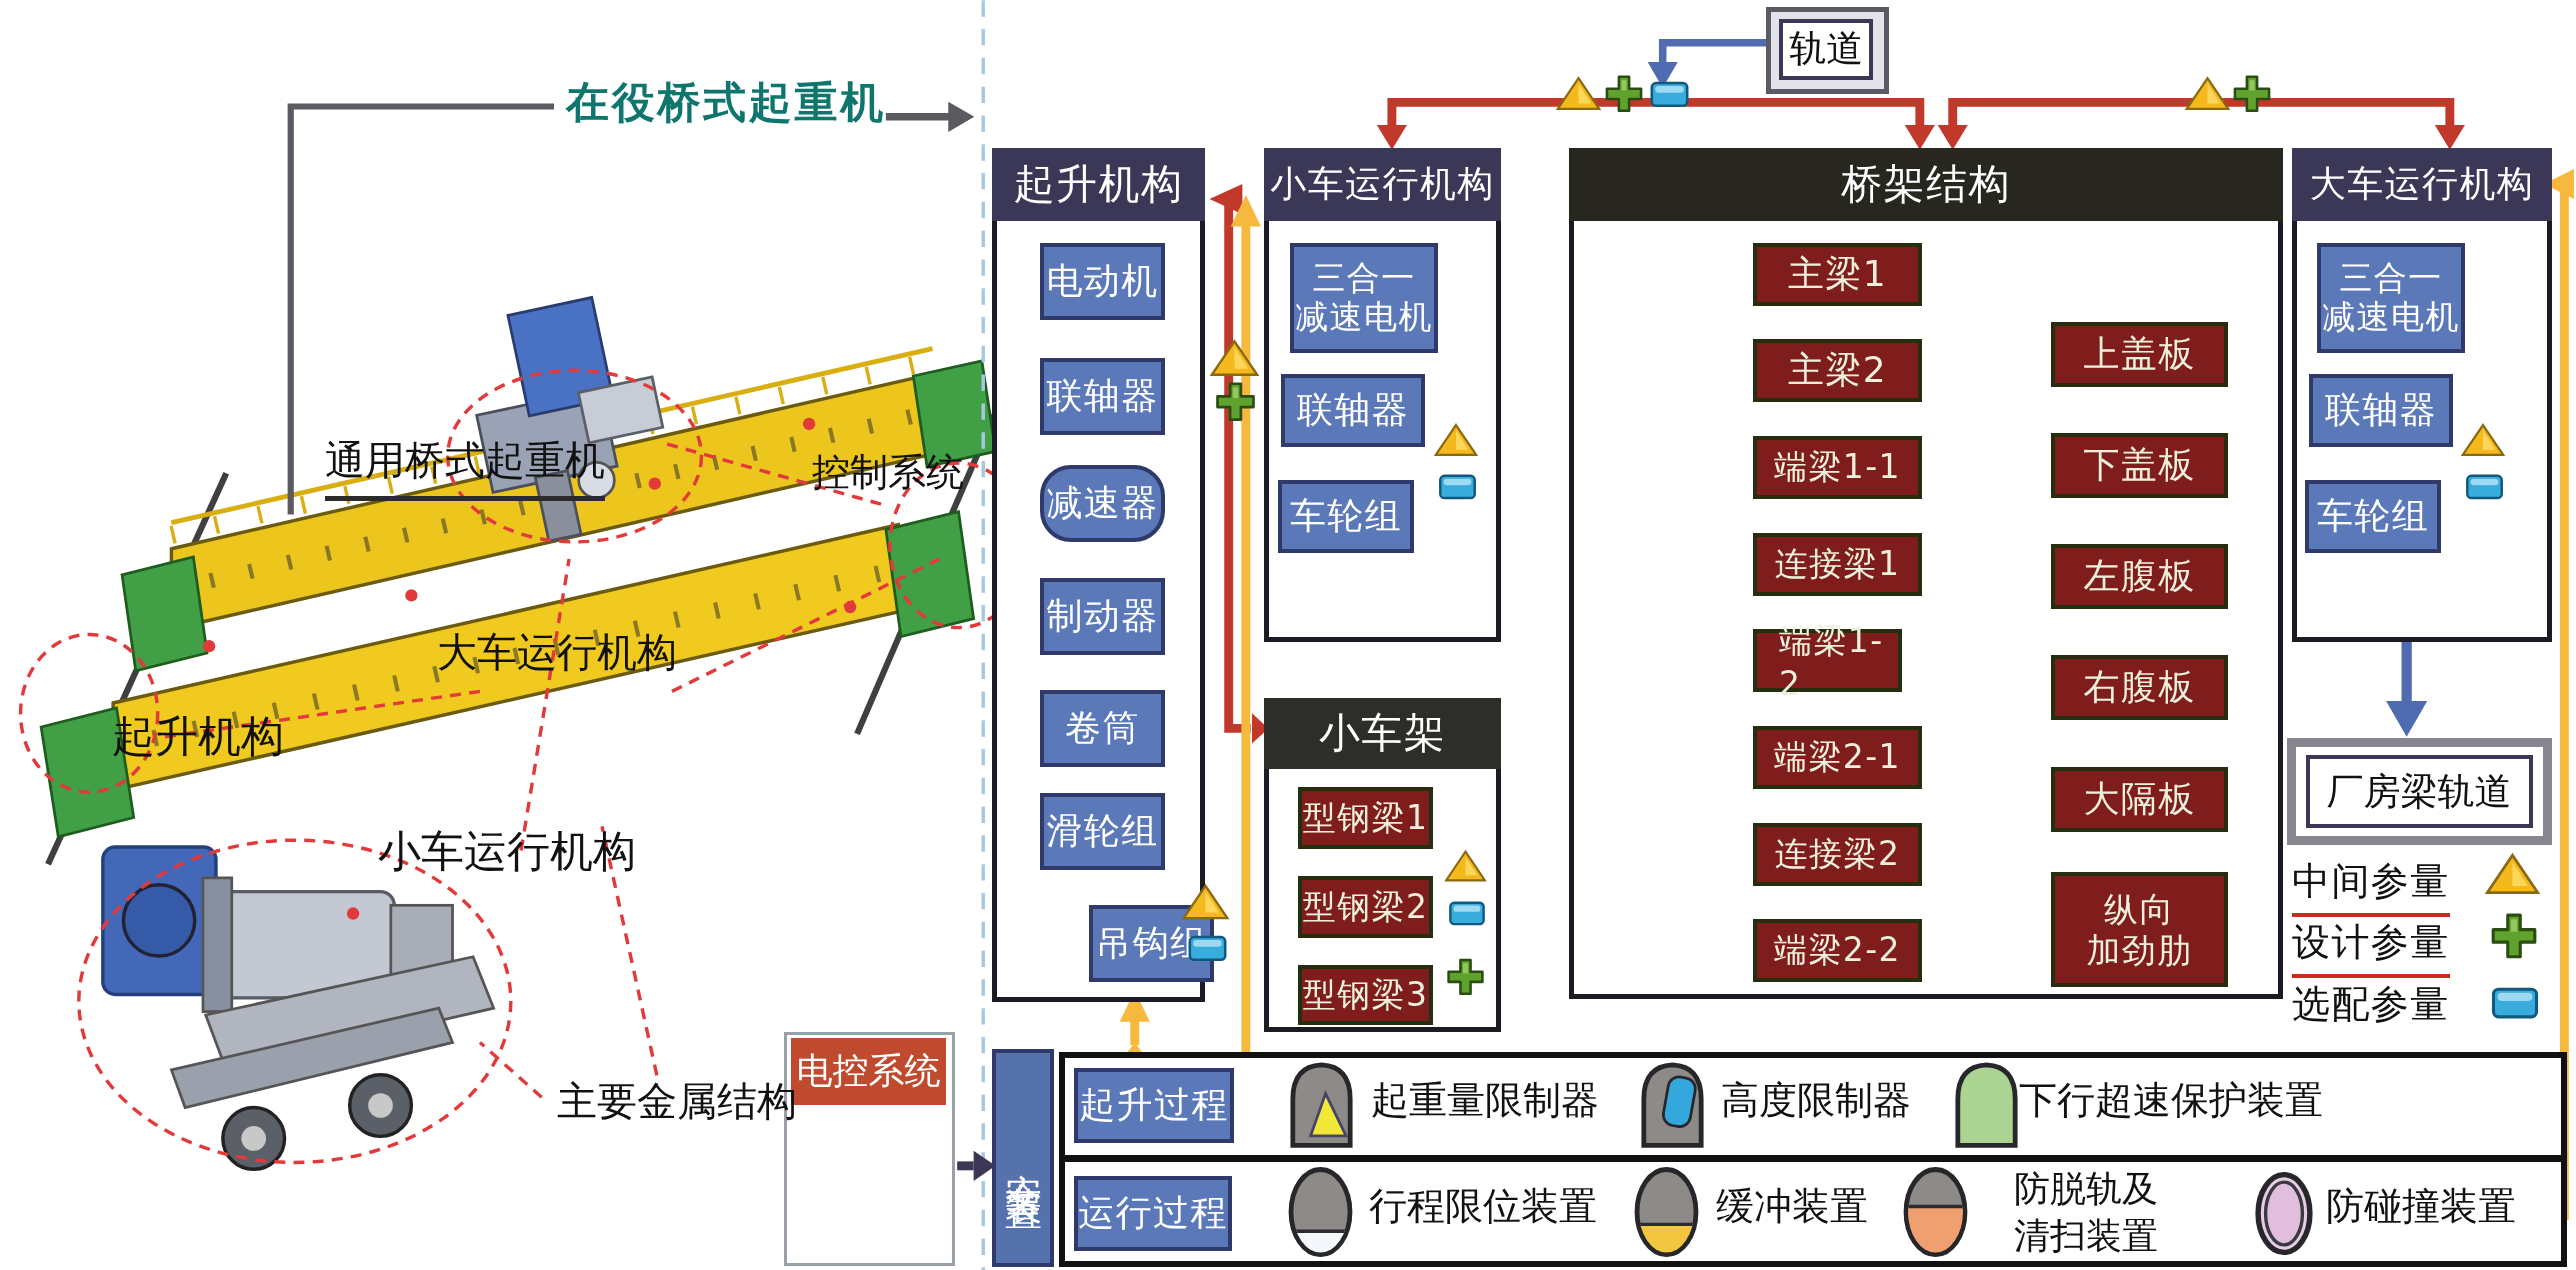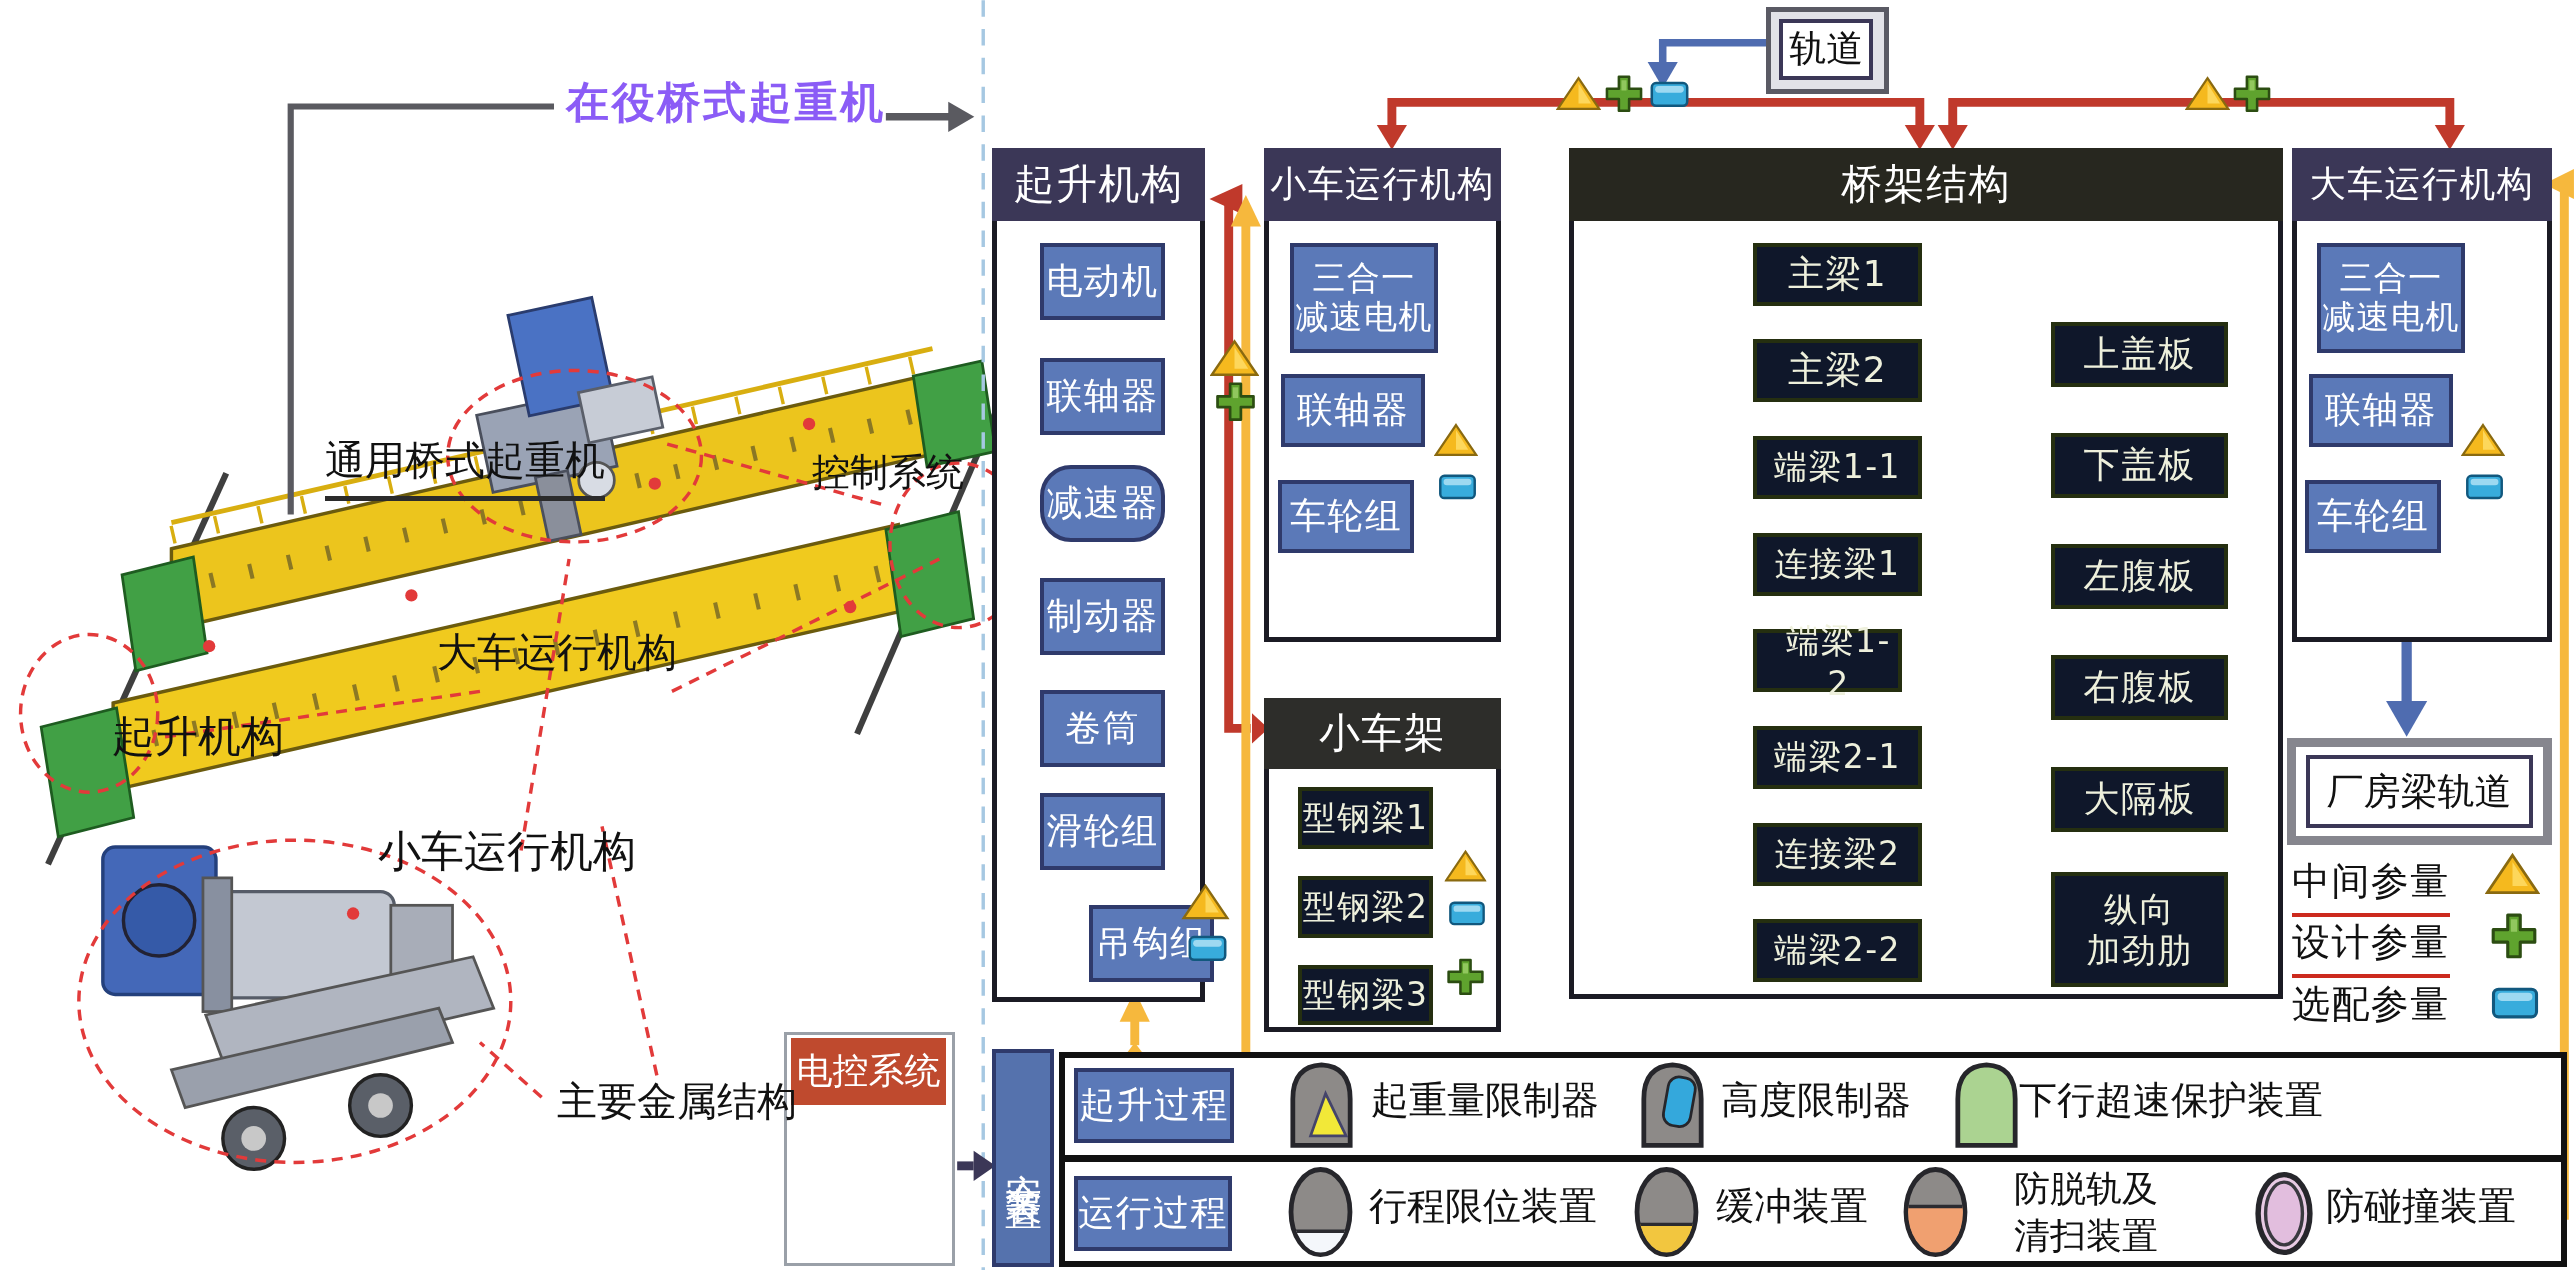--- a/index.html
+++ b/index.html
@@ -7,23 +7,23 @@
          font-family:"DejaVu Sans",sans-serif;}
   .abs{position:absolute;}
   svg.overlay{position:absolute;left:0;top:0;z-index:1;}
   .lab{position:absolute;z-index:3;color:#111;display:flex;align-items:center;}
   .panel{position:absolute;z-index:2;background:#fff;border:5.5px solid #1b1b24;box-sizing:border-box;}
   .phead{position:absolute;z-index:2;color:#fff;display:flex;align-items:center;justify-content:center;
          font-size:41px;letter-spacing:1.4px;box-sizing:border-box;}
   .bbox{position:absolute;z-index:2;background:#5b79b8;border:4.1px solid #2f3a6b;color:#fff;
         display:flex;align-items:center;justify-content:center;font-size:36px;box-sizing:border-box;
         text-align:center;letter-spacing:1.4px;}
-  .gbox{position:absolute;z-index:2;background:#0f172a;border:4.1px solid #252f10;color:#eef0dc;
+  .gbox{position:absolute;z-index:2;background:#7f1d1d;border:4.1px solid #252f10;color:#eef0dc;
         display:flex;align-items:center;justify-content:center;font-size:36px;box-sizing:border-box;
-        text-align:center;letter-spacing:1.4px;}
+        letter-spacing:1.4px;}
   .icon{position:absolute;z-index:4;}
   .legend-lab{position:absolute;z-index:3;font-size:38px;color:#111;letter-spacing:1.4px;}
   .redline{border-bottom:4.8px solid #cc2a1e;padding-bottom:5.5px;}
   .outerbox{position:absolute;z-index:2;box-sizing:border-box;}
 </style>
 </head>
 <body>
 
 <div id="stage">
 
@@ -247,21 +247,21 @@
         <line x1="2804" y1="1387" x2="2986" y2="841" marker-end="url(#ag)"></line>
         <line x1="2804" y1="1387" x2="2986" y2="1003" marker-end="url(#ag)"></line>
         <line x1="2804" y1="1387" x2="2986" y2="1165" marker-end="url(#ag)"></line>
         <line x1="2804" y1="1387" x2="2986" y2="1356" marker-end="url(#ag)"></line>
 </g>
 
 <line x1="1396" y1="1700" x2="1420" y2="1700" stroke="#3b3757" stroke-width="13"></line>
 <polygon points="1420,1678 1420,1722 1452,1700" fill="#3b3757"></polygon>
 </svg>
 
-<div class="lab" style="left:566px;top:74px;font-size:43px;color:#8b5cf6;letter-spacing:2.7px;font-weight:bold;">在役桥式起重机</div>
+<div class="lab" style="left:566px;top:74px;font-size:43px;color:#0f766e;letter-spacing:2.7px;font-weight:bold;">在役桥式起重机</div>
 <div class="lab" style="left:325px;top:433px;font-size:40px;border-bottom:5.5px solid #2b2b2b;padding-bottom:8.2px;">通用桥式起重机</div>
 <div class="lab" style="left:437px;top:625px;font-size:40px;">大车运行机构</div>
 <div class="lab" style="left:812px;top:447px;font-size:38px;">控制系统</div>
 <div class="lab" style="left:112px;top:708px;font-size:43px;">起升机构</div>
 <div class="lab" style="left:378px;top:823px;font-size:43px;">小车运行机构</div>
 <div class="lab" style="left:542px;top:1074px;font-size:40px;margin-left:15px;">主要金属结构</div>
 
 <div class="outerbox" style="left:1766px;top:6.9px;width:123px;height:87px;background:#e2e2e8;border:5.5px solid #5a5a64;">
   <div style="position:absolute;left:8.2px;top:6.9px;width:86px;height:53px;background:#fff;border:4.8px solid #3b3757;display:flex;align-items:center;justify-content:center;font-size:37px;color:#111;">轨道</div>
 </div>

